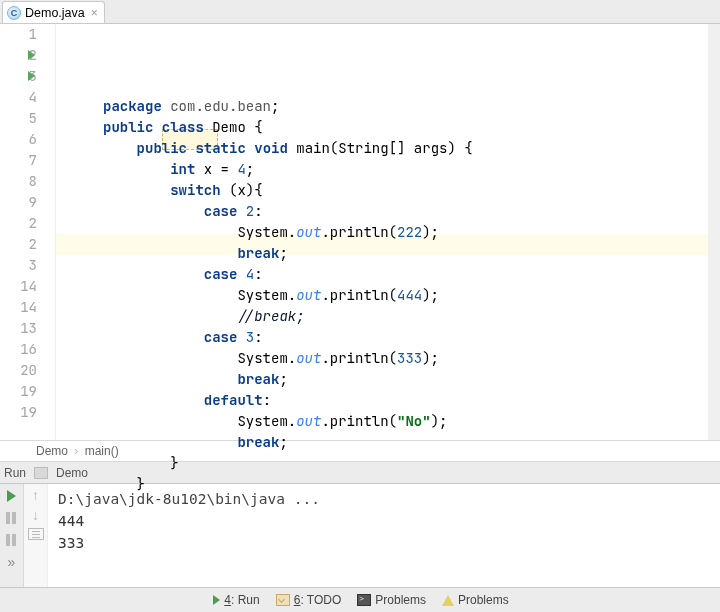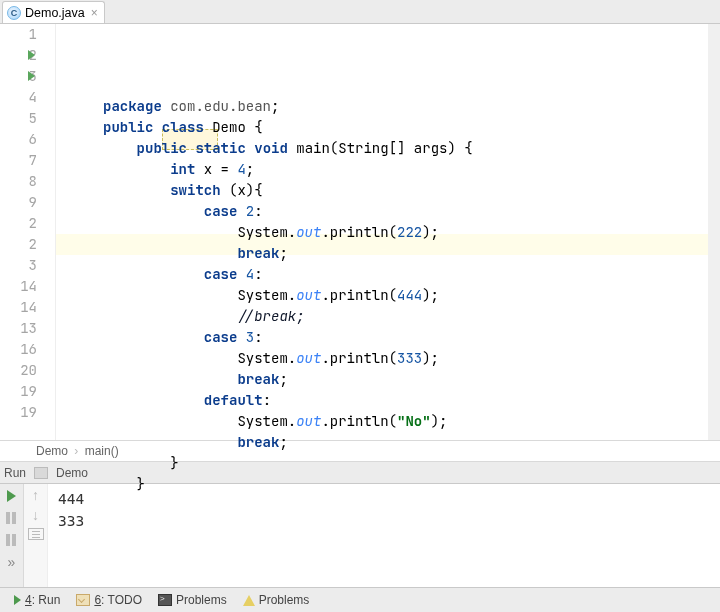--- a/index.html
+++ b/index.html
@@ -210,24 +210,25 @@
     line-height: 22px;
   }
   .console .cmd { color: #444; }
 
   
   .bottom-tabs {
     height: 24px;
     background: #ececec;
     display: flex;
     align-items: center;
-    padding-left: 14px;
+    padding-left: 2px;
     gap: 16px;
     font-size: 12px;
     color: #444;
+    justify-content: center;
   }
   .bottom-tabs .bt {
     display: flex; align-items: center; gap: 4px;
   }
   .bt .play2 {
     width: 0; height: 0;
     border-top: 5px solid transparent;
     border-bottom: 5px solid transparent;
     border-left: 7px solid #4e9a4e;
   }
@@ -324,20 +325,21 @@
         </div>
       </div>
     <div class="tbtn more">»</div>
   </div>
   <div class="scroll-col">
     <span class="arrow">↑</span>
     <span class="arrow">↓</span>
     <span class="sl"></span>
   </div>
   <div class="console">
+    <div class="cmd">D:\java\jdk-8u102\bin\java ...</div>
     <div>444</div>
     <div>333</div>
   </div>
 </div>
 
 <div class="bottom-tabs">
   <div class="bt">
     <div class="play2"></div>
     <span><span class="u">4</span><span>: Run</span></span>
   </div>

